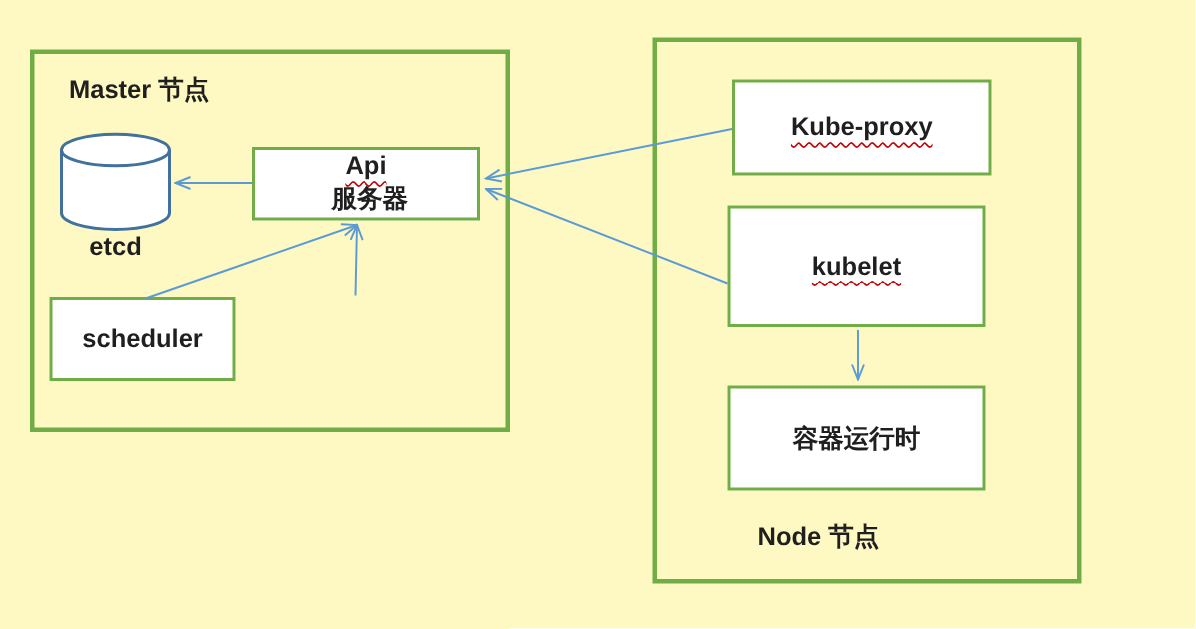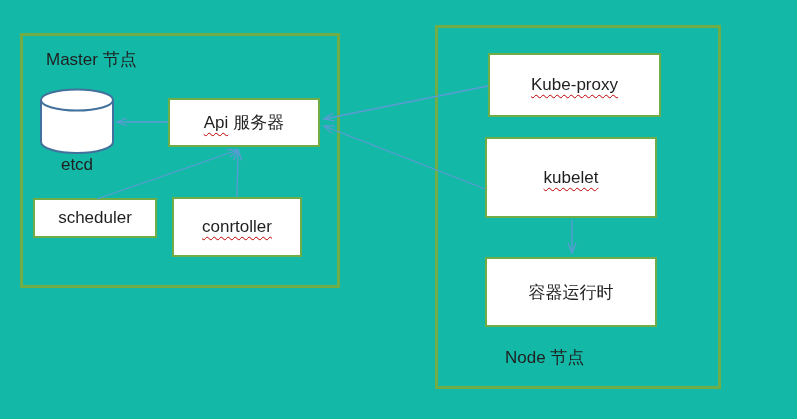--- a/index.html
+++ b/index.html
@@ -3,22 +3,23 @@
 <meta charset="utf-8">
 <style>
   html,body{margin:0;padding:0;background:#ffffff;}
   body{
     font-family:"Liberation Sans","DejaVu Sans",sans-serif;
     color:var(--c-text,#1f1f1f);
   }
   #canvas{
     position:relative;
     width:797px;height:419px;
-    background:#14b8a6;
+    background:#fef9c3;
     overflow:hidden;
+    font-weight:bold;
   }
   
   .group{
     position:absolute;
     border:3px solid var(--c-green,#70AD47);
     background:transparent;
     box-sizing:border-box;
   }
   .group-label{
     position:absolute;
@@ -71,32 +72,29 @@
   <div class="group-label" style="left:505px;top:346px;">Node 节点</div>
 
   <div id="etcd-wrap">
     <svg width="78" height="67" viewBox="0 0 78 67">
       <path class="cyl" d="M 3,12 L 3,54 A 36 11 0 0 0 75,54 L 75,12"></path>
       <ellipse class="cyl" cx="39" cy="12" rx="36" ry="10.5"></ellipse>
     </svg>
     <div id="etcd-label">etcd</div>
   </div>
 
-  <div class="nodebox" style="left:168px;top:98px;width:152px;height:49px;">
+  <div class="nodebox" style="left:168px;top:98px;width:152px;height:49px;flex-direction:column;">
     <span class="sq">Api</span>
     <span style="margin-left:5px;">服务器</span>
   </div>
 
-  <div class="nodebox" style="left:33px;top:198px;width:124px;height:40px;">
+  <div class="nodebox" style="left:33px;top:198px;width:124px;height:56px;">
     <span>scheduler</span>
   </div>
 
-  <div class="nodebox" style="left:172px;top:197px;width:130px;height:60px;">
-    <span class="sq">conrtoller</span>
-  </div>
 
   <div class="nodebox" style="left:485px;top:137px;width:172px;height:81px;">
     <span class="sq">kubelet</span>
   </div>
 
   <div class="nodebox" style="left:488px;top:53px;width:173px;height:64px;">
     <span class="sq">Kube-proxy</span>
   </div>
 
   <div class="nodebox" style="left:485px;top:257px;width:172px;height:70px;justify-content:center;">

